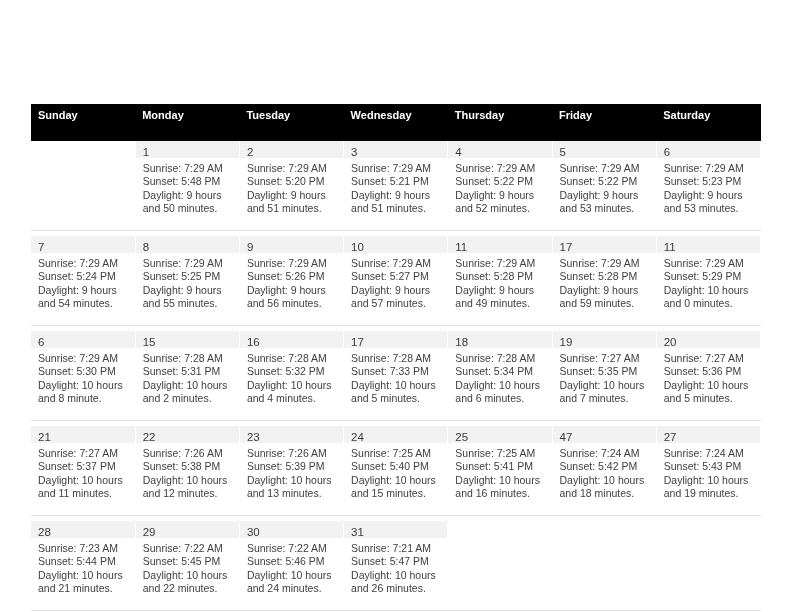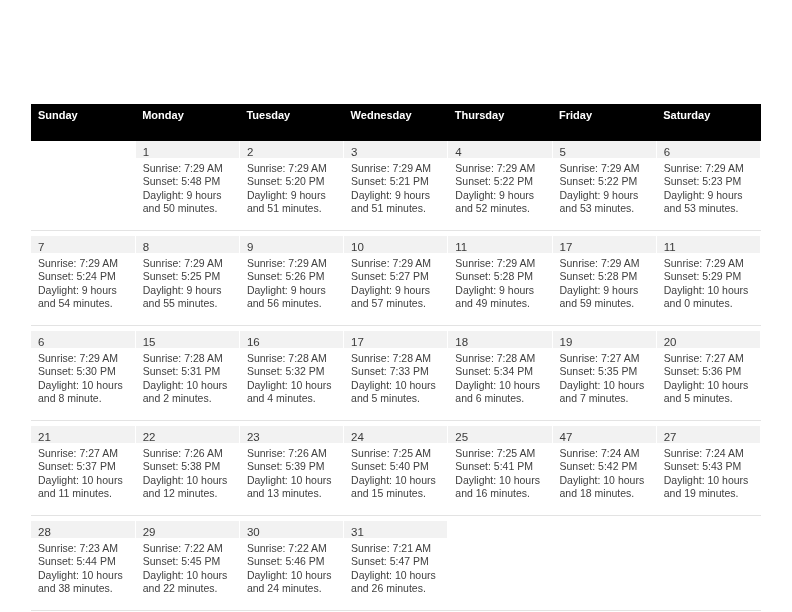--- a/index.html
+++ b/index.html
@@ -513,21 +513,21 @@
           <td></td>
         </tr>
         <tr>
           <td>
             <div class="cell-inner">
               <div class="daynum-bar"><span class="daynum">28</span></div>
               <div class="cell-lines">
                 <div>Sunrise: 7:23 AM</div>
                 <div>Sunset: 5:44 PM</div>
                 <div>Daylight: 10 hours</div>
-                <div>and 38 minutes.</div>
+                <div>and 21 minutes.</div>
               </div>
             </div>
           </td>
           <td>
             <div class="cell-inner">
               <div class="daynum-bar"><span class="daynum">29</span></div>
               <div class="cell-lines">
                 <div>Sunrise: 7:22 AM</div>
                 <div>Sunset: 5:45 PM</div>
                 <div>Daylight: 10 hours</div>

